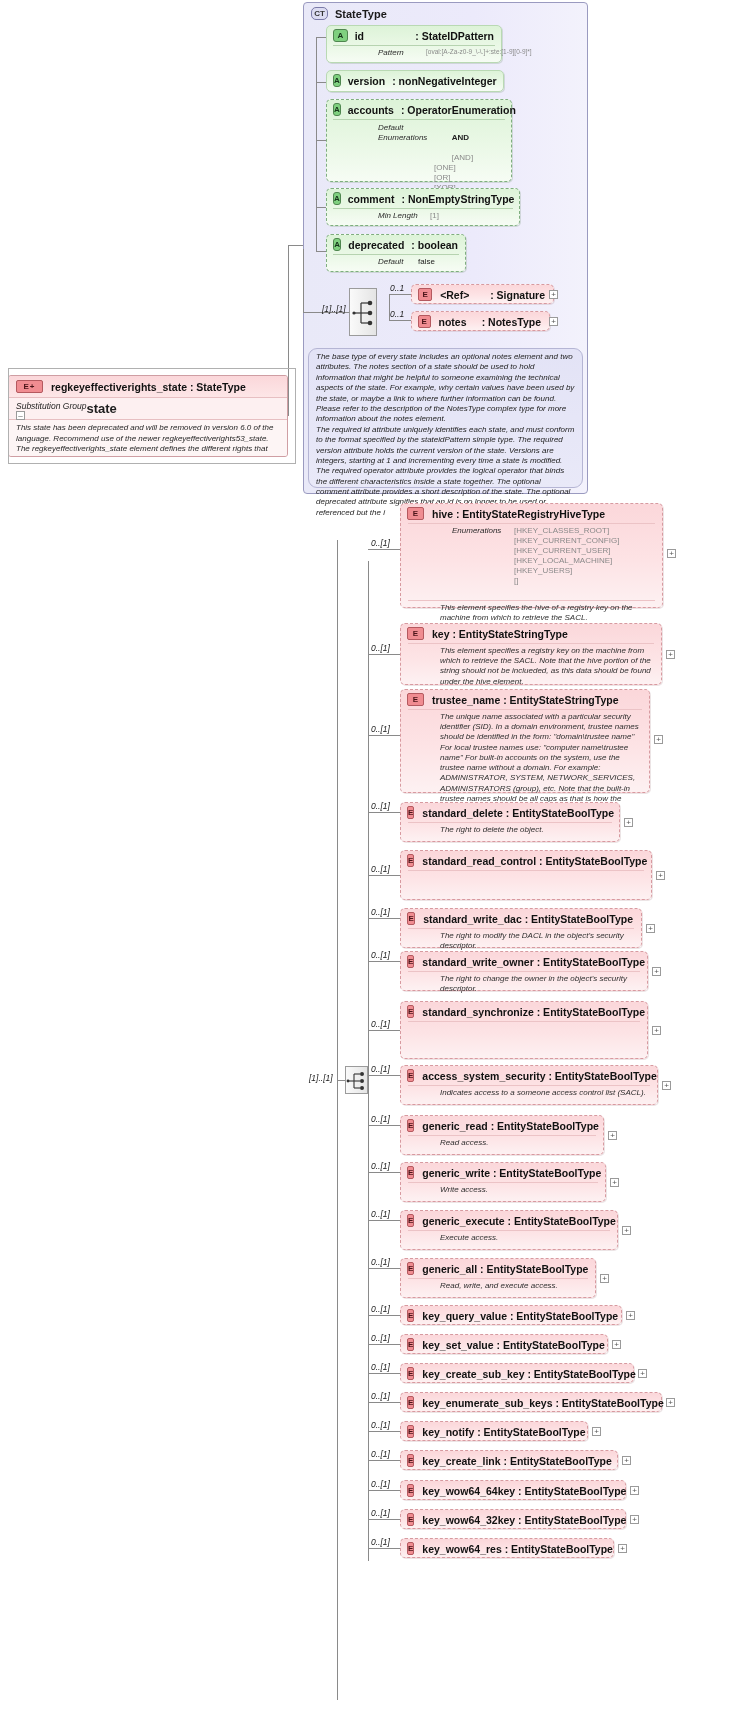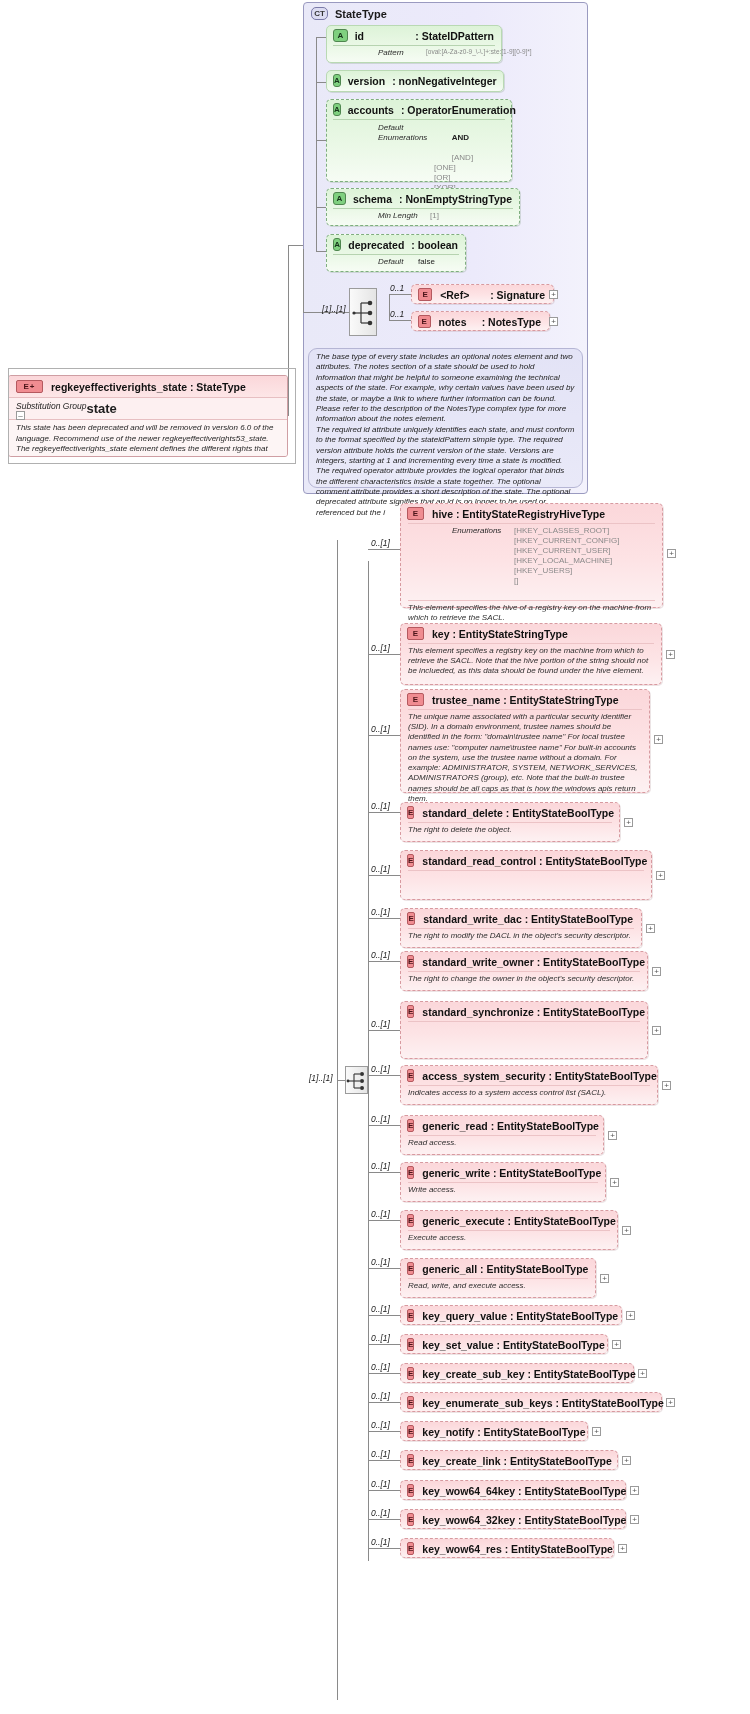--- a/index.html
+++ b/index.html
@@ -65,20 +65,21 @@
   .badge.e { background:#f08c91; border:1px solid #b4595f; color:#4a1418; width:17px; height:13px;
              border-radius:2px; font-size:8px; font-weight:bold; }
   .badge.eplus { background:#f08c91; border:1px solid #b4595f; color:#4a1418;
              width:27px; height:13px; border-radius:2px; font-size:8px; font-weight:bold;
              letter-spacing:1px; }
   .el-name { font-size:10.5px; font-weight:bold; color:#111; white-space:nowrap; }
   .el-sep { border-top:1px solid #ecc3c6; margin:0 7px; }
   .el-doc {
     font-size:8px; font-style:italic; color:#2e2e2e; line-height:1.28;
     padding:2px 7px 3px 7px;
+    margin-left:32px;
   }
 
   
   .expander {
     position:absolute; width:9px; height:9px;
     border:1px solid #9a9a9a; background:#fff;
     font-size:8px; line-height:7px; text-align:center; color:#555;
   }
   .expander:after { content:"+"; }
   .expander.minus:after { content:"\2013"; }
@@ -191,21 +192,21 @@
 [ONE]
 [OR]
 [XOR]</span>
       </span>
     </div>
   </div>
 
   <div class="attr-node" style="left:326px; top:188px; width:194px; height:38px;">
     <div class="attr-head">
       <span class="badge a">A</span>
-      <span class="attr-name">schema</span>
+      <span class="attr-name">comment</span>
       <span class="attr-name">:&nbsp;<span>NonEmptyStringType</span></span>
     </div>
     <div class="attr-sep"></div>
     <div class="facet">
       <span class="facet-label" style="min-width:52px;">Min Length</span>
       <span class="facet-val dim">[1]</span>
     </div>
   </div>
 
   <div class="attr-node" style="left:326px; top:234px; width:140px; height:38px;">
@@ -404,21 +405,21 @@
       </div>
       <div class="expander" style="left: 652px; top: 1026px;"></div>
       <div class="line hline" style="left: 368px; top: 1075px; width: 32px; height: 1px;"></div>
       <div class="occ" style="left: 371px; top: 1064px;">0..[1]</div>
       <div class="el-node" style="left: 400px; top: 1065px; width: 258px; height: 40px;">
         <div class="el-head">
           <span class="badge e">E</span>
           <span class="el-name">access_system_security&nbsp;:&nbsp;EntityStateBoolType</span>
         </div>
         <div class="el-sep"></div>
-        <div class="el-doc">Indicates access to a system access control list (SACL).</div>
+        <div class="el-doc">Indicates access to a someone access control list (SACL).</div>
       </div>
       <div class="expander" style="left: 662px; top: 1081px;"></div>
       <div class="line hline" style="left: 368px; top: 1125px; width: 32px; height: 1px;"></div>
       <div class="occ" style="left: 371px; top: 1114px;">0..[1]</div>
       <div class="el-node" style="left: 400px; top: 1115px; width: 204px; height: 40px;">
         <div class="el-head">
           <span class="badge e">E</span>
           <span class="el-name">generic_read&nbsp;:&nbsp;EntityStateBoolType</span>
         </div>
         <div class="el-sep"></div>

